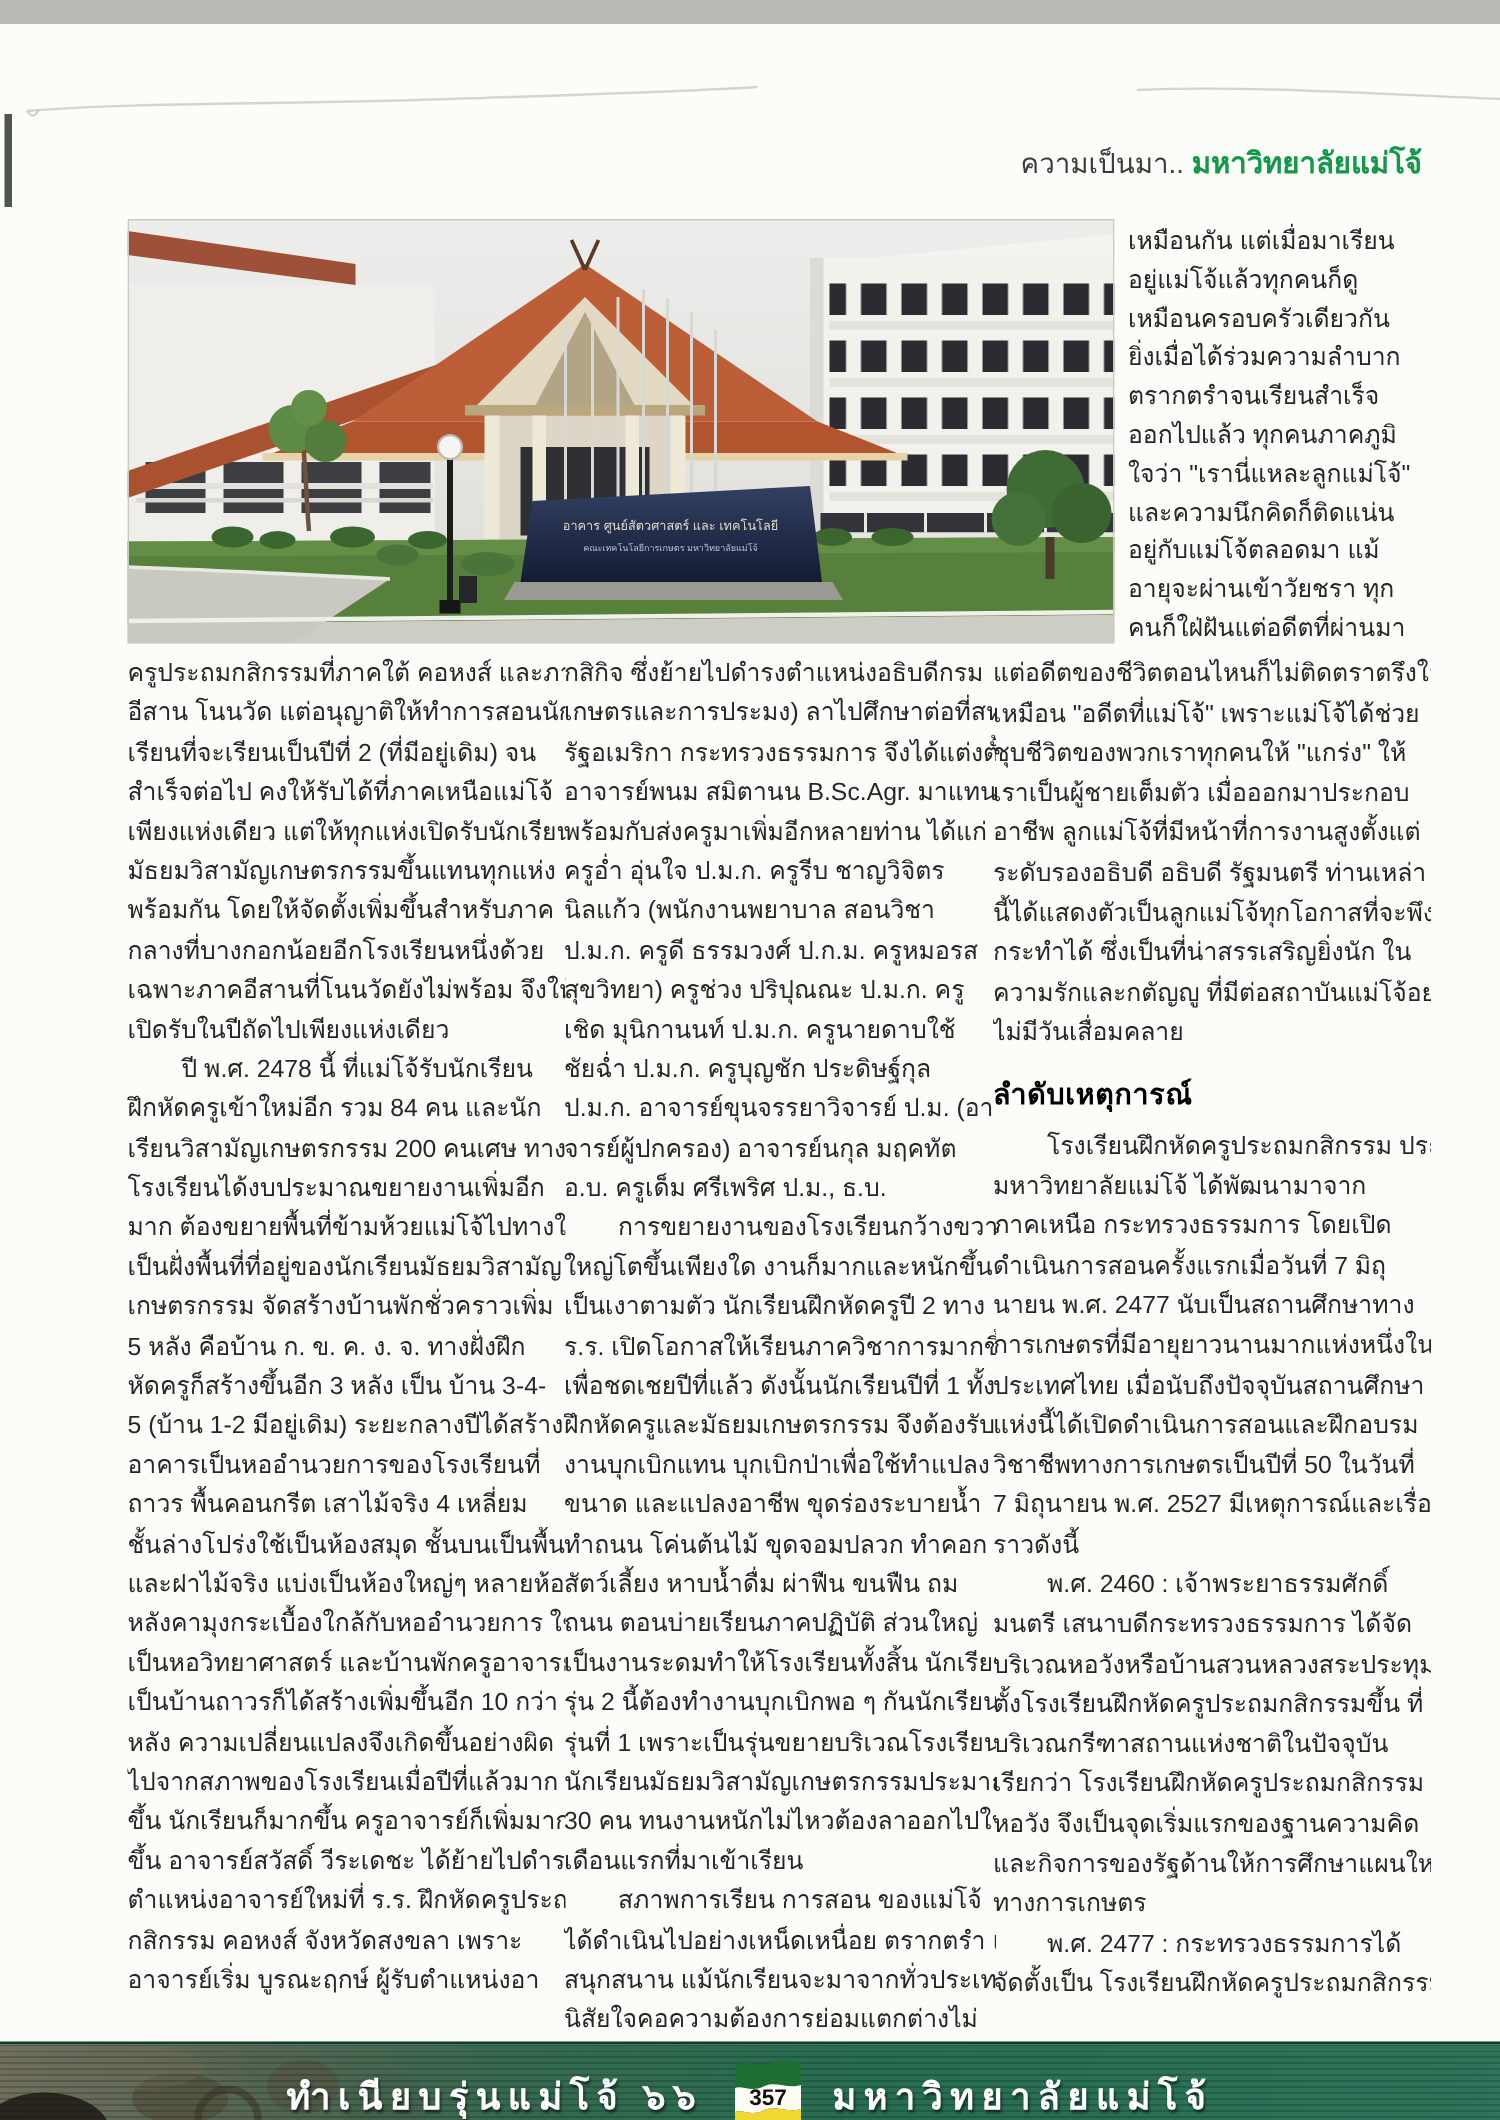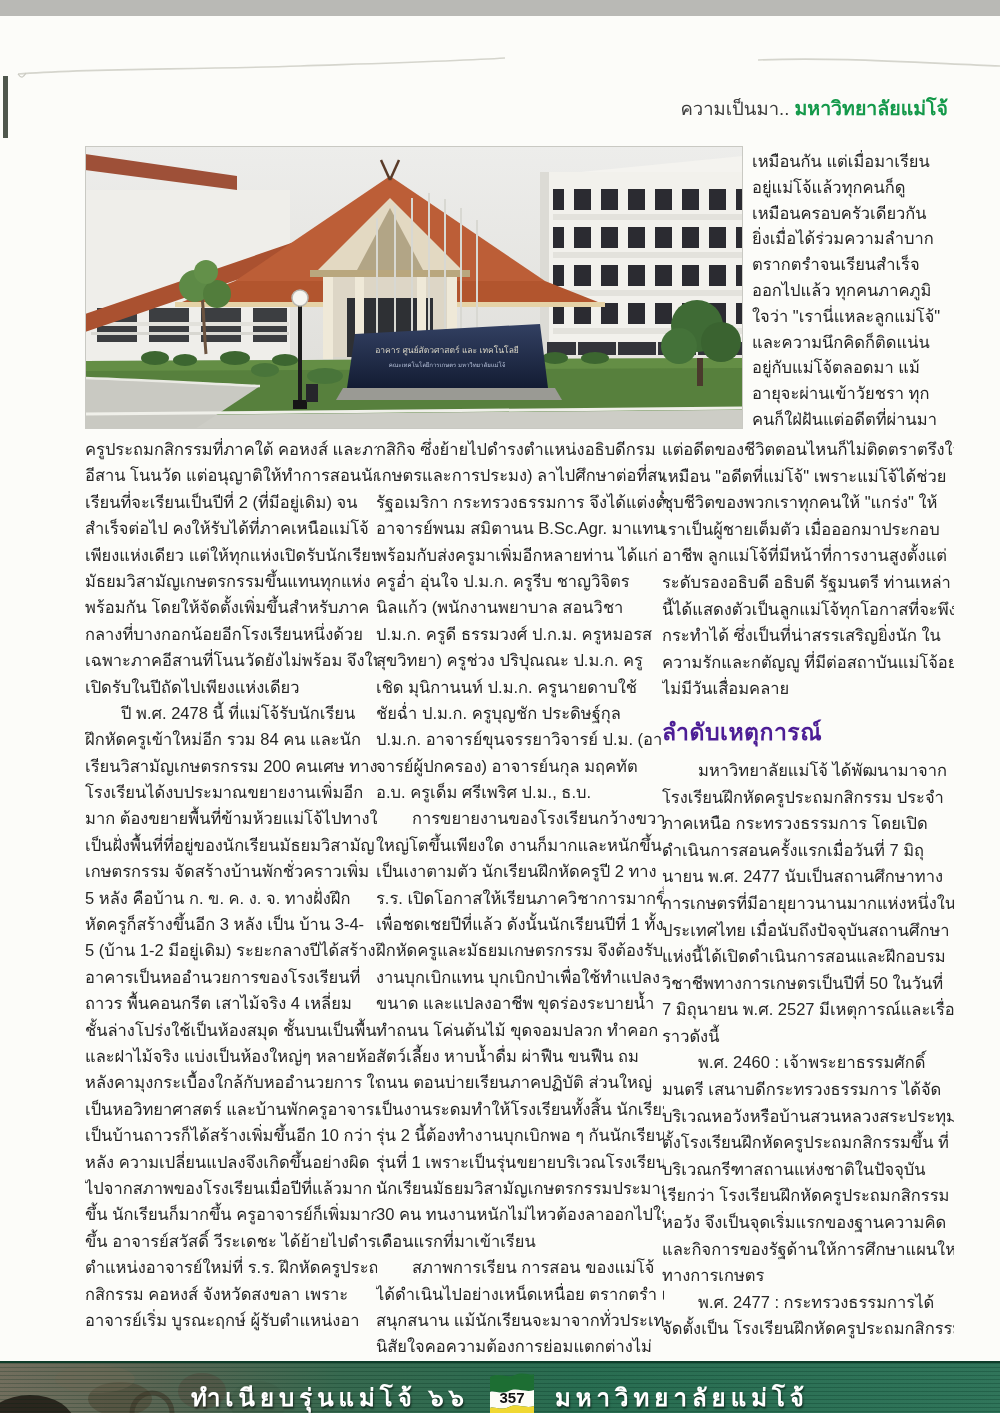--- a/index.html
+++ b/index.html
@@ -18,21 +18,21 @@
   .col{position:absolute;overflow:hidden;}
   #col-left{left:85px;top:420px;width:292px;}
   #col-mid{left:376px;top:420px;width:288px;}
   #col-right-a{left:752px;top:133px;width:202px;}
   #col-right{left:662px;top:420px;width:292px;}
   .tline{white-space:nowrap;font-size:16.5px;height:26.4px;line-height:26.4px;}
   #col-right-a .tline{height:25.8px;line-height:25.8px;}
   #col-right .tline{height:26.6px;line-height:26.6px;}
   .para{margin:0;}
   .para.indent .tline:first-child{text-indent:36px;}
-  .section-heading{font-size:23px;font-weight:bold;color:#4c1d95;margin:12px 0 7px 0;letter-spacing:0.5px;}
+  .section-heading{font-size:19px;font-weight:bold;color:#000000;margin:12px 0 7px 0;letter-spacing:0.5px;}
   
   .footer{position:absolute;left:0;top:1345px;width:1000px;height:68px;
           background:linear-gradient(90deg,#6f6b5a 0%,#566250 16%,#33664c 34%,#256a4e 58%,#2c7257 100%);
           border-top:2px solid #0e3d2a;}
   .footer::after{content:"";position:absolute;inset:0;
           background:repeating-linear-gradient(180deg,rgba(4,42,28,.22) 0 1px,rgba(255,255,255,.02) 1px 4px);
           pointer-events:none;}
   .footer-photo{position:absolute;left:0;top:0;}
   .footer-row{position:relative;height:100%;display:flex;align-items:center;justify-content:center;gap:18px;z-index:2;}
   .footer-text{color:#fff;font-size:24px;font-weight:bold;letter-spacing:5px;white-space:nowrap;
@@ -288,22 +288,22 @@
           <div class="tline">ระดับรองอธิบดี อธิบดี รัฐมนตรี ท่านเหล่า</div>
           <div class="tline">นี้ได้แสดงตัวเป็นลูกแม่โจ้ทุกโอกาสที่จะพึง</div>
           <div class="tline">กระทำได้ ซึ่งเป็นที่น่าสรรเสริญยิ่งนัก ใน</div>
           <div class="tline">ความรักและกตัญญู ที่มีต่อสถาบันแม่โจ้อย่าง</div>
           <div class="tline">ไม่มีวันเสื่อมคลาย</div>
         </div>
       </div>
     <div class="section-heading">ลำดับเหตุการณ์</div>
     <div>
         <div class="para indent">
+          <div class="tline">โรงเรียนฝึกหัดครูประถมกสิกรรม ประจำ</div>
           <div class="tline">มหาวิทยาลัยแม่โจ้ ได้พัฒนามาจาก</div>
-          <div class="tline">โรงเรียนฝึกหัดครูประถมกสิกรรม ประจำ</div>
           <div class="tline">ภาคเหนือ กระทรวงธรรมการ โดยเปิด</div>
           <div class="tline">ดำเนินการสอนครั้งแรกเมื่อวันที่ 7 มิถุ</div>
           <div class="tline">นายน พ.ศ. 2477 นับเป็นสถานศึกษาทาง</div>
           <div class="tline">การเกษตรที่มีอายุยาวนานมากแห่งหนึ่งใน</div>
           <div class="tline">ประเทศไทย เมื่อนับถึงปัจจุบันสถานศึกษา</div>
           <div class="tline">แห่งนี้ได้เปิดดำเนินการสอนและฝึกอบรม</div>
           <div class="tline">วิชาชีพทางการเกษตรเป็นปีที่ 50 ในวันที่</div>
           <div class="tline">7 มิถุนายน พ.ศ. 2527 มีเหตุการณ์และเรื่อง</div>
           <div class="tline">ราวดังนี้</div>
         </div>

